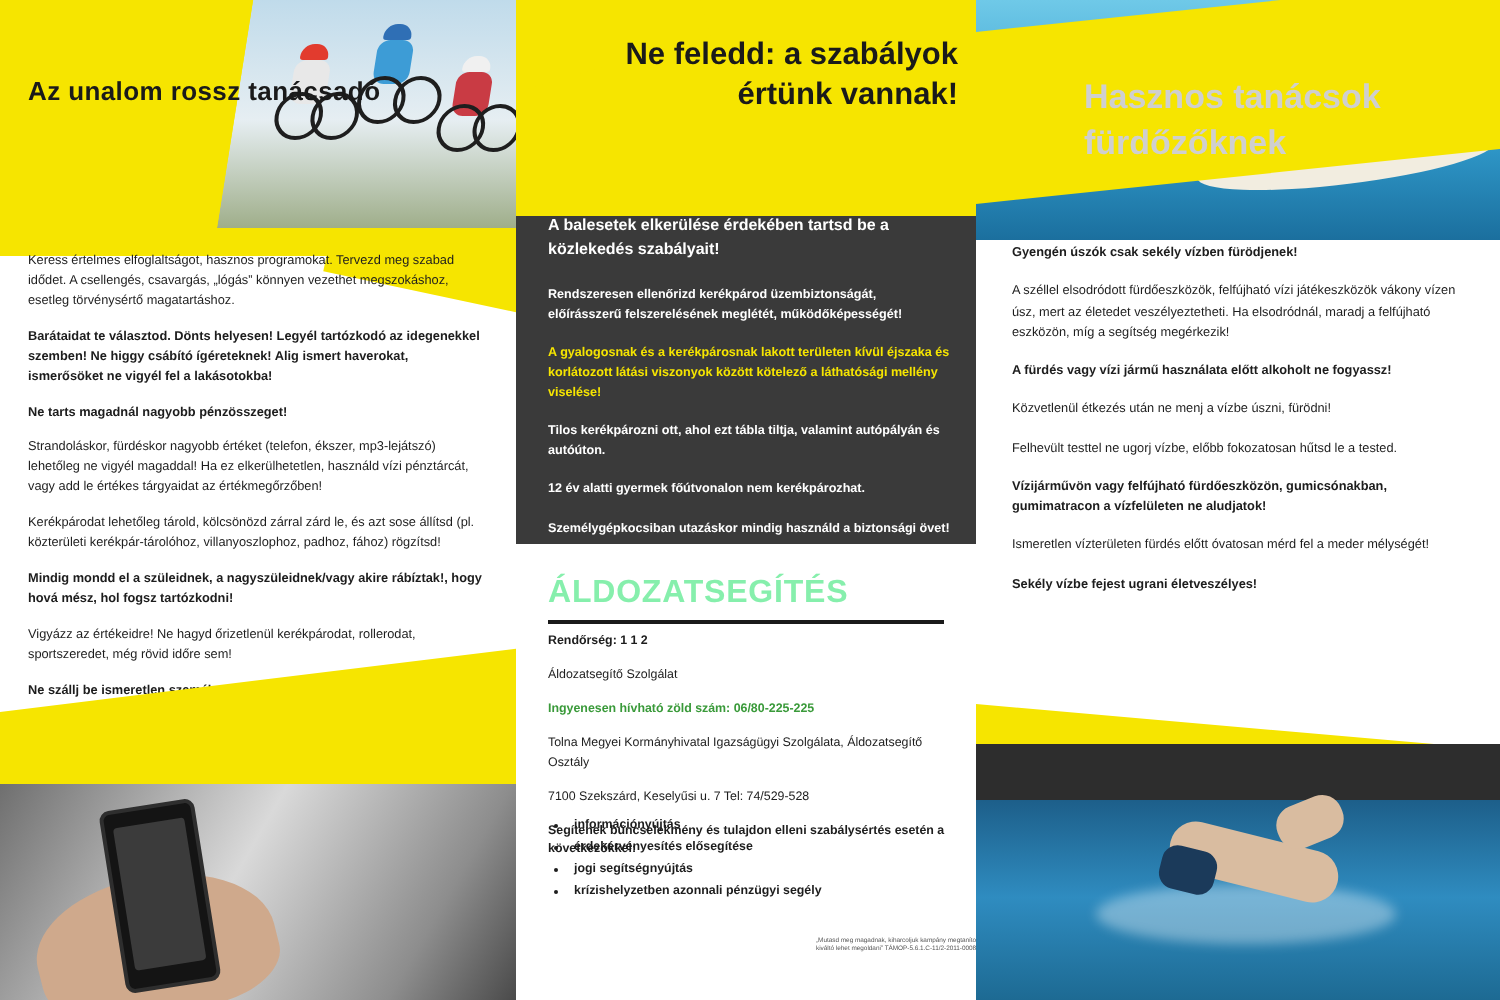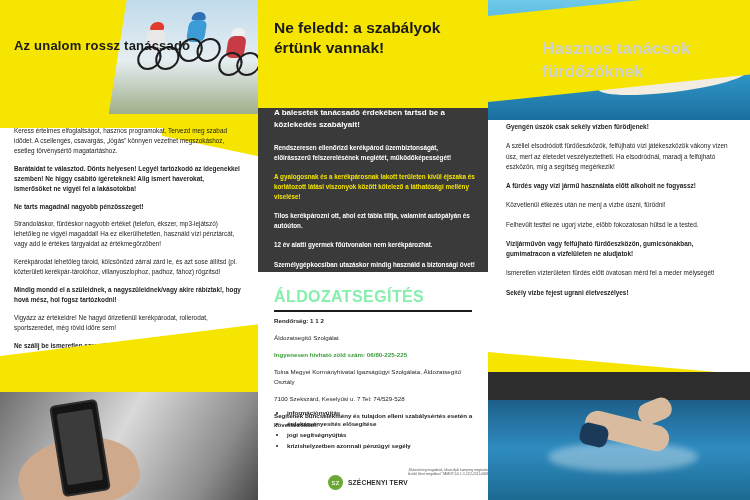--- a/index.html
+++ b/index.html
@@ -29,21 +29,21 @@
   .c1-bottom-photo .grad{position:absolute;inset:0;background:linear-gradient(120deg,#6f6f6f,#d9d9d9 45%,#8d8d8d 80%,#4a4a4a);}
   .c1-bottom-photo .phone{position:absolute;left:56px;top:10px;width:44px;height:88px;background:#141414;border-radius:5px;border:2px solid #2e2e2e;transform:rotate(-9deg);}
   .c1-bottom-photo .screen{position:absolute;left:4px;top:7px;right:4px;bottom:9px;background:#3b3b3b;border-radius:2px;}
   .c1-bottom-photo .hand{position:absolute;left:18px;top:46px;width:120px;height:70px;background:#cfa98c;border-radius:45% 55% 30% 40%;transform:rotate(-14deg);}
   .c1-yellow-wedge{position:absolute;left:0;top:356px;width:258px;height:70px;background:#f6e500;transform:skewY(-7deg);transform-origin:left bottom;}
 
   
   .col2{position:absolute;left:258px;top:0;width:230px;height:500px;background:#3a3a3a;overflow:hidden;}
   .c2-head{position:absolute;left:0;top:0;width:230px;height:108px;background:#f6e500;}
   .c2-head:after{content:"";position:absolute;left:-30px;top:-34px;width:120px;height:70px;background:#f6e500;transform:rotate(-16deg);}
-  .c2-title{position:absolute;left:16px;top:18px;width:205px;font-size:15.5px;font-weight:bold;color:#1a1a1a;line-height:1.3;}
+  .c2-title{position:absolute;left:16px;top:18px;width:205px;font-size:15.5px;font-weight:bold;color:#1a1a1a;line-height:1.3;text-align:right;}
   .c2-lead{position:absolute;left:16px;top:107px;width:200px;font-size:8px;font-weight:bold;color:#ffffff;line-height:1.5;}
   .c2-body{position:absolute;left:16px;top:143px;width:202px;font-size:6.3px;line-height:1.6;color:#efefef;}
   .c2-body p{margin:0 0 9px 0;}
   .c2-body p.y{color:#f6e500;font-weight:bold;}
   .c2-body p.b{font-weight:bold;color:#ffffff;}
   .c2-white{position:absolute;left:0;top:272px;width:230px;height:228px;background:#ffffff;}
   .aldo-title{position:absolute;left:16px;top:288px;font-size:16px;font-weight:bold;color:#86efac;letter-spacing:.4px;}
   .aldo-rule{position:absolute;left:16px;top:310px;width:198px;height:2px;background:#1a1a1a;}
   .aldo-body{position:absolute;left:16px;top:316px;width:202px;font-size:6.2px;line-height:1.6;color:#1d1d1d;}
   .aldo-body p{margin:0 0 7px 0;}
@@ -120,21 +120,21 @@
       <div class="hand"></div>
       <div class="phone">
         <div class="screen"></div>
       </div>
     </div>
   </div>
 
   <div class="col2">
     <div class="c2-head"></div>
     <div class="c2-title">Ne feledd: a szabályok értünk vannak!</div>
-    <div class="c2-lead">A balesetek tanácsadó érdekében tartsd be a közlekedés szabályait!</div>
+    <div class="c2-lead">A balesetek elkerülése érdekében tartsd be a közlekedés szabályait!</div>
     <div class="c2-body">
       <p class="b">Rendszeresen ellenőrizd kerékpárod üzembiztonságát, előírásszerű felszerelésének meglétét, működőképességét!</p>
       <p class="y">A gyalogosnak és a kerékpárosnak lakott területen kívül éjszaka és korlátozott látási viszonyok között kötelező a láthatósági mellény viselése!</p>
       <p class="b">Tilos kerékpározni ott, ahol ezt tábla tiltja, valamint autópályán és autóúton.</p>
       <p class="b">12 év alatti gyermek főútvonalon nem kerékpározhat.</p>
       <p class="b">Személygépkocsiban utazáskor mindig használd a biztonsági övet!</p>
     </div>
     <div class="c2-white"></div>
     <div class="aldo-title">ÁLDOZATSEGÍTÉS</div>
     <div class="aldo-rule"></div>
@@ -145,24 +145,20 @@
       <p>Tolna Megyei Kormányhivatal Igazságügyi Szolgálata, Áldozatsegítő Osztály</p>
       <p>7100 Szekszárd, Keselyűsi u. 7 Tel: 74/529-528</p>
       <p class="bold">Segítenek bűncselekmény és tulajdon elleni szabálysértés esetén a következőkkel:</p>
     </div>
     <ul class="aldo-list">
       <li>információnyújtás</li>
       <li>érdekérvényesítés elősegítése</li>
       <li>jogi segítségnyújtás</li>
       <li>krízishelyzetben azonnali pénzügyi segély</li>
     </ul>
-    <div class="logo-wrap">
-      <div class="logo-mark">sz</div>
-      <div class="logo-text">SZÉCHENYI TERV</div>
-    </div>
     <div class="logo-note">„Mutasd meg magadnak, kiharcoljuk kampány megtanítottad minta kiváltó lehet megoldani” TÁMOP-5.6.1.C-11/2-2011-0008</div>
   </div>
 
   <div class="col3">
     <div class="c3-photo">
       <div class="water"></div>
       <div class="board"></div>
       <div class="person"></div>
       <div class="swim"></div>
     </div>

